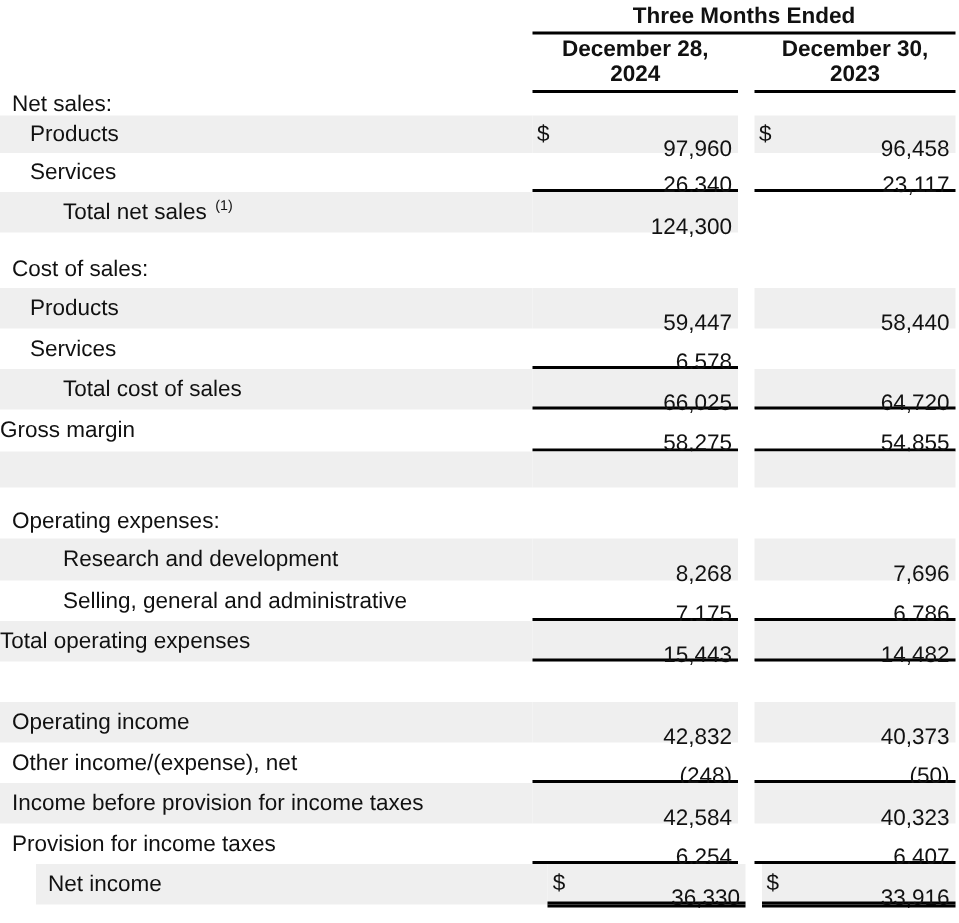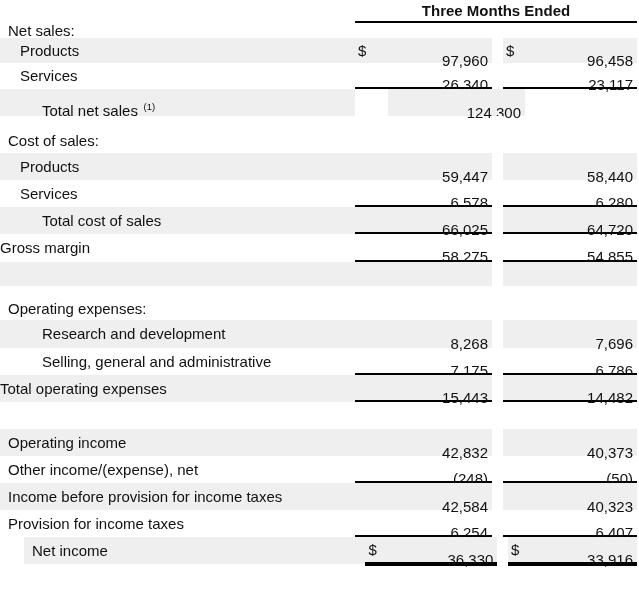--- a/index.html
+++ b/index.html
@@ -89,20 +89,28 @@
 </head>
 <body>
 
 <div class="sheet">
 
   <div class="hrowA">
     <div class="hpad"></div>
     <div class="hspan">Three Months Ended</div>
   </div>
 
+  <div class="hrowB">
+    <div class="hpad"></div>
+    <div class="hcell hc1">December 28,
+2024</div>
+    <div class="hgap"></div>
+    <div class="hcell hc2">December 30,
+2023</div>
+  </div>
 
   <div id="rows">
       <div class="trow" style="height: 15px; line-height: 15px;">
         <div class="lbl ind0">Net sales:</div>
         <div class="cell c1"></div>
         <div class="gap"></div>
         <div class="cell c2"></div>
       </div>
       <div class="trow shaded" style="height: 25px; line-height: 25px;">
         <div class="lbl ind1">Products</div>
@@ -121,21 +129,21 @@
         <div class="cell c1 rule-b">
           <span class="cur"></span>
           <span class="val">26,340</span>
         </div>
         <div class="gap"></div>
         <div class="cell c2 rule-b">
           <span class="cur"></span>
           <span class="val">23,117</span>
         </div>
       </div>
-      <div class="trow shaded" style="height: 27px; line-height: 35px; gap: 33px;">
+      <div class="trow shaded" style="height: 27px; line-height: 20px;">
         <div class="lbl ind2">Total net sales<span class="sup">&nbsp;(1)</span></div>
         <div class="cell c1">
           <span class="cur"></span>
           <span class="val">124,300</span>
         </div>
         <div class="gap"></div>
       </div>
       <div class="trow" style="height: 12px; line-height: 12px;">
         <div class="lbl ind0"></div>
         <div class="cell c1"></div>
@@ -160,24 +168,20 @@
           <span class="val">58,440</span>
         </div>
       </div>
       <div class="trow" style="height: 27px; line-height: 27px;">
         <div class="lbl ind1">Services</div>
         <div class="cell c1 rule-b">
           <span class="cur"></span>
           <span class="val">6,578</span>
         </div>
         <div class="gap"></div>
-        <div class="cell c2 rule-b">
-          <span class="cur"></span>
-          <span class="val">6,280</span>
-        </div>
       </div>
       <div class="trow shaded" style="height: 27px; line-height: 27px;">
         <div class="lbl ind2">Total cost of sales</div>
         <div class="cell c1 rule-b">
           <span class="cur"></span>
           <span class="val">66,025</span>
         </div>
         <div class="gap"></div>
         <div class="cell c2 rule-b">
           <span class="cur"></span>

